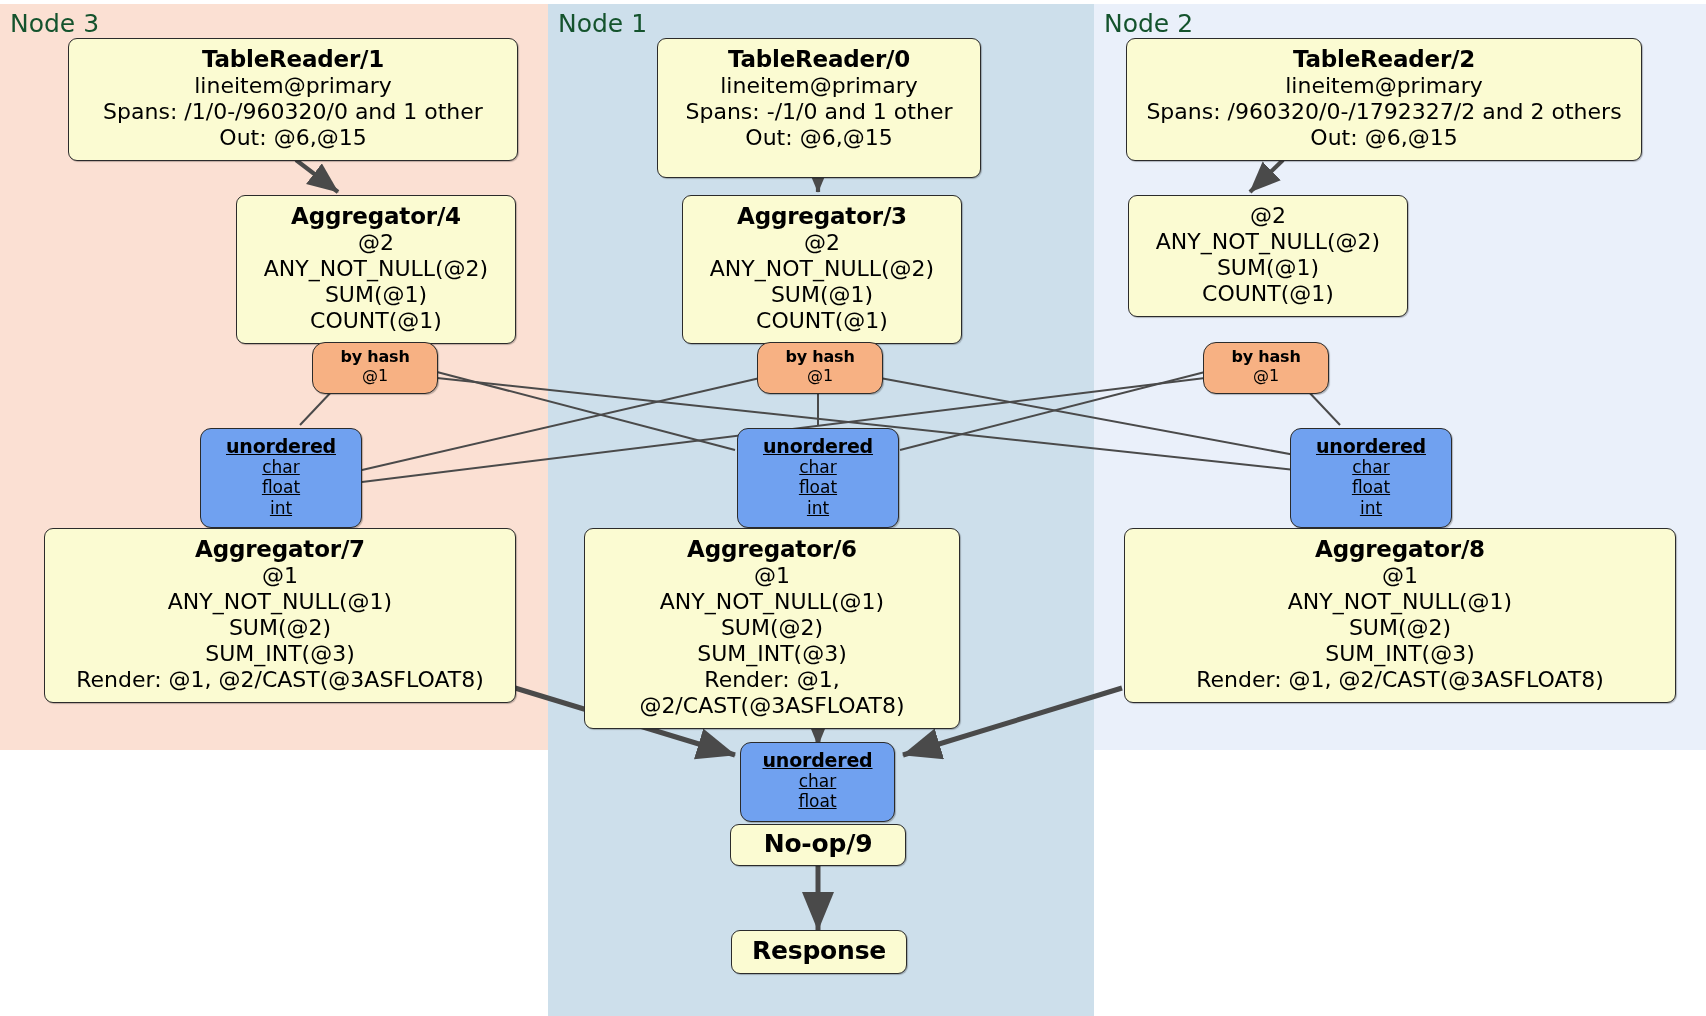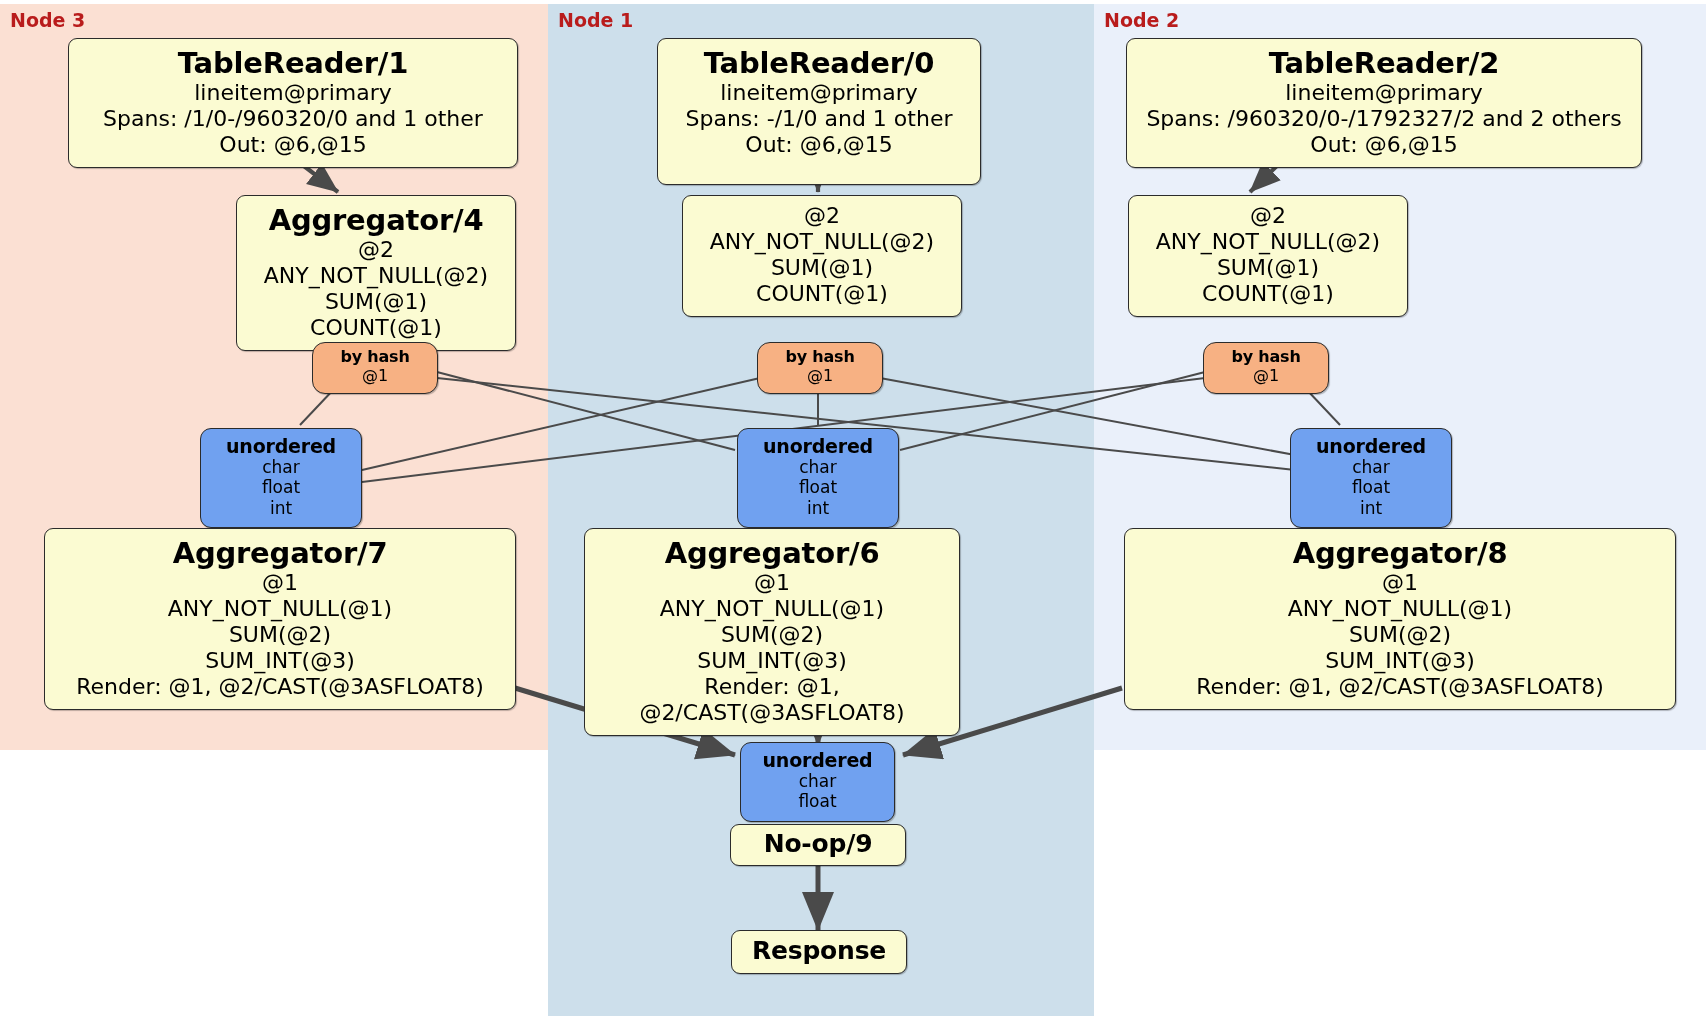--- a/index.html
+++ b/index.html
@@ -17,24 +17,23 @@
   }
   
   .panel {
     position: absolute;
     box-sizing: border-box;
   }
   .panel-label {
     position: absolute;
     top: 5px;
     left: 10px;
-    font-size: 19px;
-    color: #b91c1c;
+    font-size: 25px;
+    color: #14532d;
     white-space: nowrap;
-    font-weight: bold;
   }
   #panel-node3 { left: 0px;    top: 4px; width: 548px;  height: 746px; background: #fbe0d3; }
   #panel-node1 { left: 548px;  top: 4px; width: 546px;  height: 1012px; background: #cddfeb; }
   #panel-node2 { left: 1094px; top: 4px; width: 612px;  height: 746px; background: #eaf0fa; }
 
   
   #edges {
     position: absolute;
     left: 0; top: 0;
     width: 1706px;
@@ -58,24 +57,25 @@
   }
   .router {
     background: #f7b183;
     border-radius: 13px;
     box-shadow: 1px 1px 1px rgba(0,0,0,0.25);
   }
   .stream {
     background: #70a1f0;
     border-radius: 11px;
     box-shadow: 1px 1px 1px rgba(0,0,0,0.25);
+    text-decoration: underline;
   }
   .title {
     font-weight: bold;
-    font-size: 29px;
+    font-size: 23px;
     display: block;
     letter-spacing: -0.2px;
   }
   .sub {
     display: block;
     font-size: 22px;
   }
   .router .title { font-size: 16px; }
   .router .sub { font-size: 16px; }
   .stream .title { font-size: 19px; }
@@ -170,20 +170,21 @@
 
   <div class="node proc" style="left:236px; top:195px; width:280px; padding:7px 10px 9px;">
     <span class="title">Aggregator/4</span>
     <span class="sub">@2</span>
     <span class="sub">ANY_NOT_NULL(@2)</span>
     <span class="sub">SUM(@1)</span>
     <span class="sub">COUNT(@1)</span>
   </div>
 
   <div class="node proc" style="left:682px; top:195px; width:280px; padding:7px 10px 9px;">
+    <span class="title">Aggregator/3</span>
     <span class="sub">@2</span>
     <span class="sub">ANY_NOT_NULL(@2)</span>
     <span class="sub">SUM(@1)</span>
     <span class="sub">COUNT(@1)</span>
   </div>
 
   <div class="node proc" style="left:1128px; top:195px; width:280px; padding:7px 10px 9px;">
     <span class="sub">@2</span>
     <span class="sub">ANY_NOT_NULL(@2)</span>
     <span class="sub">SUM(@1)</span>

